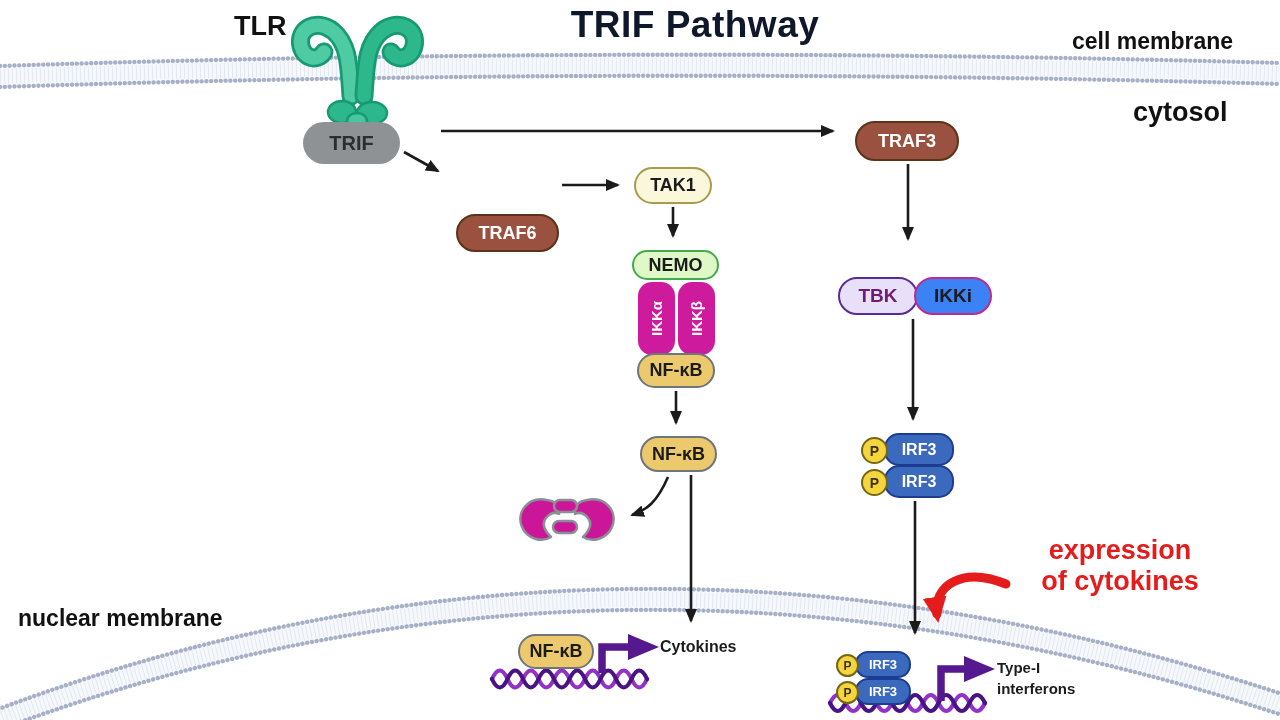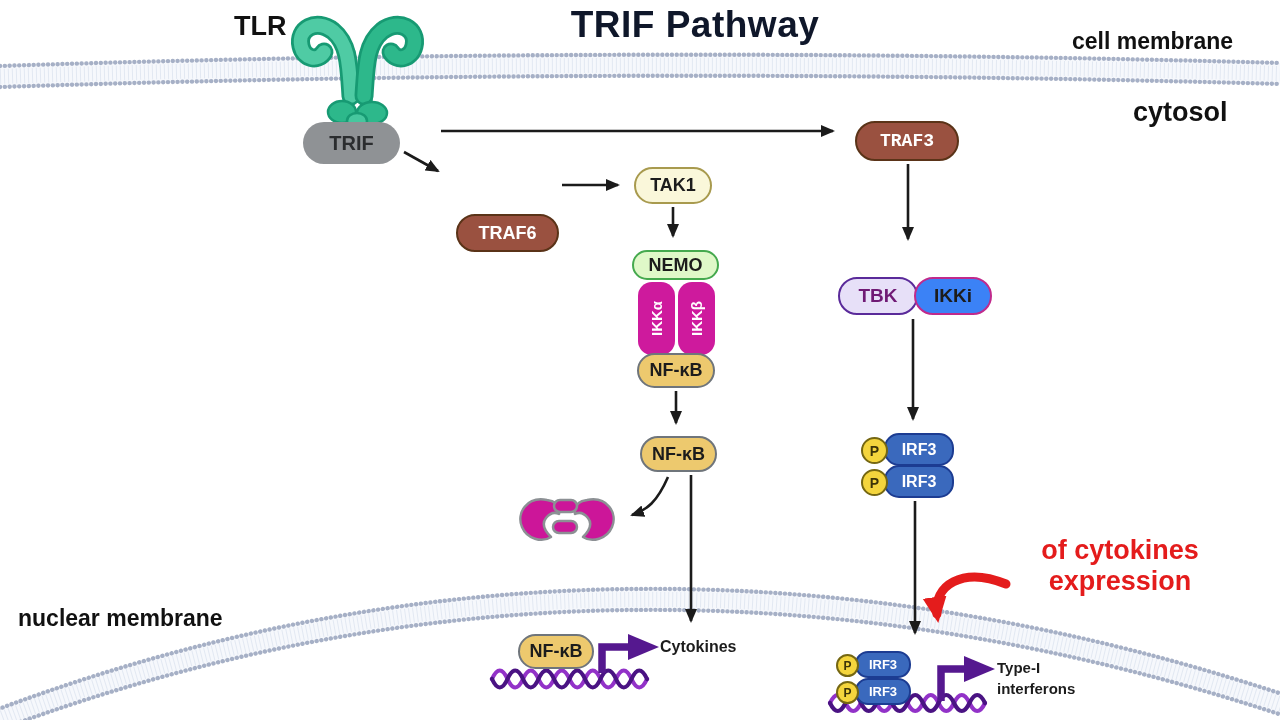--- a/index.html
+++ b/index.html
@@ -111,31 +111,31 @@
 
     <path d="M1006,584 C962,566 933,586 937,614" fill="none" stroke="#e41c1c" stroke-width="9" stroke-linecap="round" marker-end="url(#ahred)"></path>
   </svg>
 
   <div class="lbl" style="left:234px;top:11px;font-size:27px;">TLR</div>
   <div id="title">TRIF Pathway</div>
   <div class="lbl" style="left:1072px;top:28px;font-size:23px;">cell membrane</div>
   <div class="lbl" style="left:1133px;top:97px;font-size:27px;text-align:right;">cytosol</div>
   <div class="lbl" style="left:18px;top:605px;font-size:23px;">nuclear membrane</div>
   <div id="expr">
+    <div>expression</div>
     <div>of cytokines</div>
-    <div>expression</div>
   </div>
 
   <div class="pill" style="left:303px;top:122px;width:97px;height:42px;background:#8f9295;color:#2b2d2f;font-size:20px;">TRIF</div>
 
   <div class="pill" style="left:456px;top:166px;width:103px;height:38px;background:#9a5140;border:2px solid #5a3318;color:#ffffff;font-size:18px;margin-top:48px;">TRAF6</div>
 
   <div class="pill" style="left:634px;top:167px;width:78px;height:37px;background:#faf7da;border:2px solid #a89a4e;color:#1c1c1c;font-size:18px;">TAK1</div>
 
-  <div class="pill" style="left:855px;top:121px;width:104px;height:40px;background:#9a5140;border:2px solid #5a3318;color:#ffffff;font-size:18px;font-family:Liberation Mono, monospace;">TRAF3</div>
+  <div class="pill" style="left:855px;top:121px;width:104px;height:40px;background:#9a5140;border:2px solid #5a3318;color:#ffffff;font-size:18px;">TRAF3</div>
 
   <div class="pill" style="left:632px;top:250px;width:87px;height:30px;background:#dff8c8;border:2.5px solid #45a94e;color:#1c1c1c;font-size:18px;">NEMO</div>
 
   <div class="pill" style="left:638px;top:282px;width:37px;height:73px;background:#ce1a9d;border-radius:14px;color:#ffffff;font-size:15px;font-weight:700;">
     <span class="vtext">IKKα</span>
   </div>
   <div class="pill" style="left:678px;top:282px;width:37px;height:73px;background:#ce1a9d;border-radius:14px;color:#ffffff;font-size:15px;font-weight:700;">
     <span class="vtext">IKKβ</span>
   </div>
 

